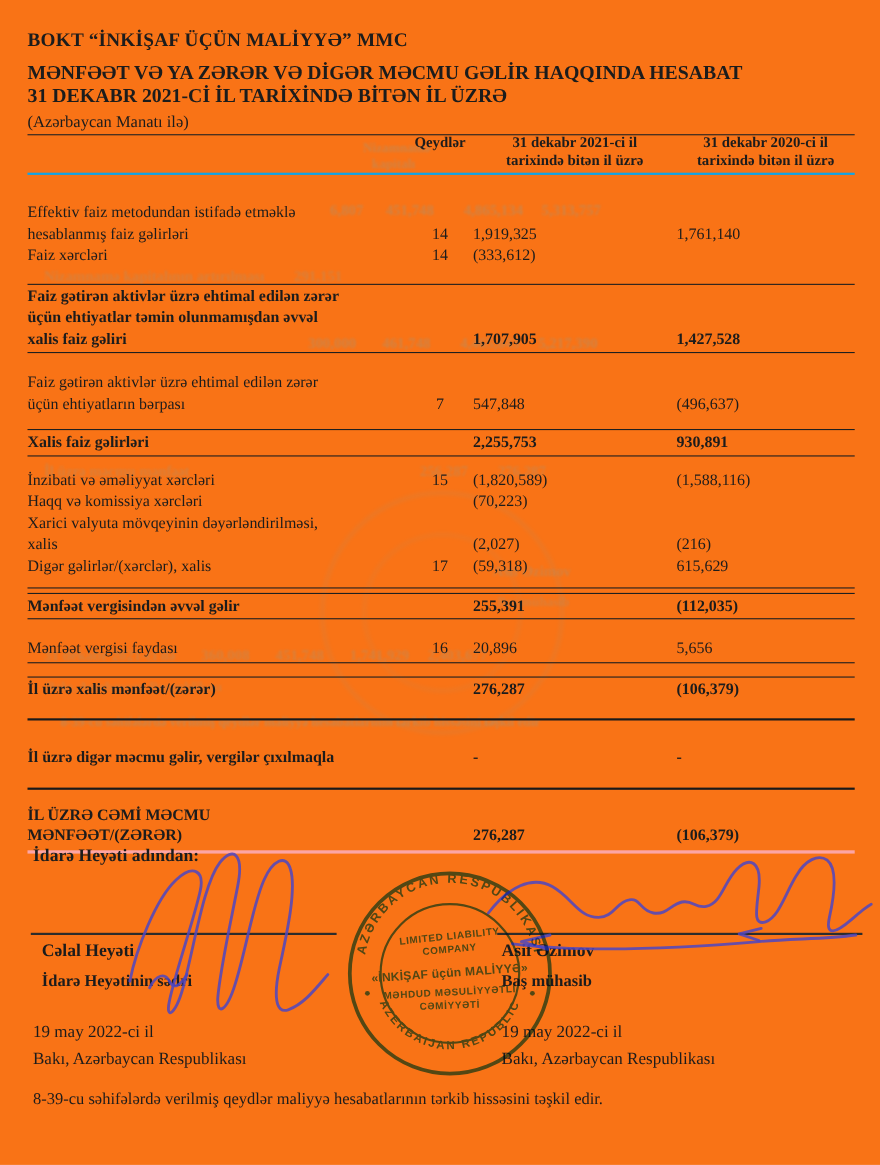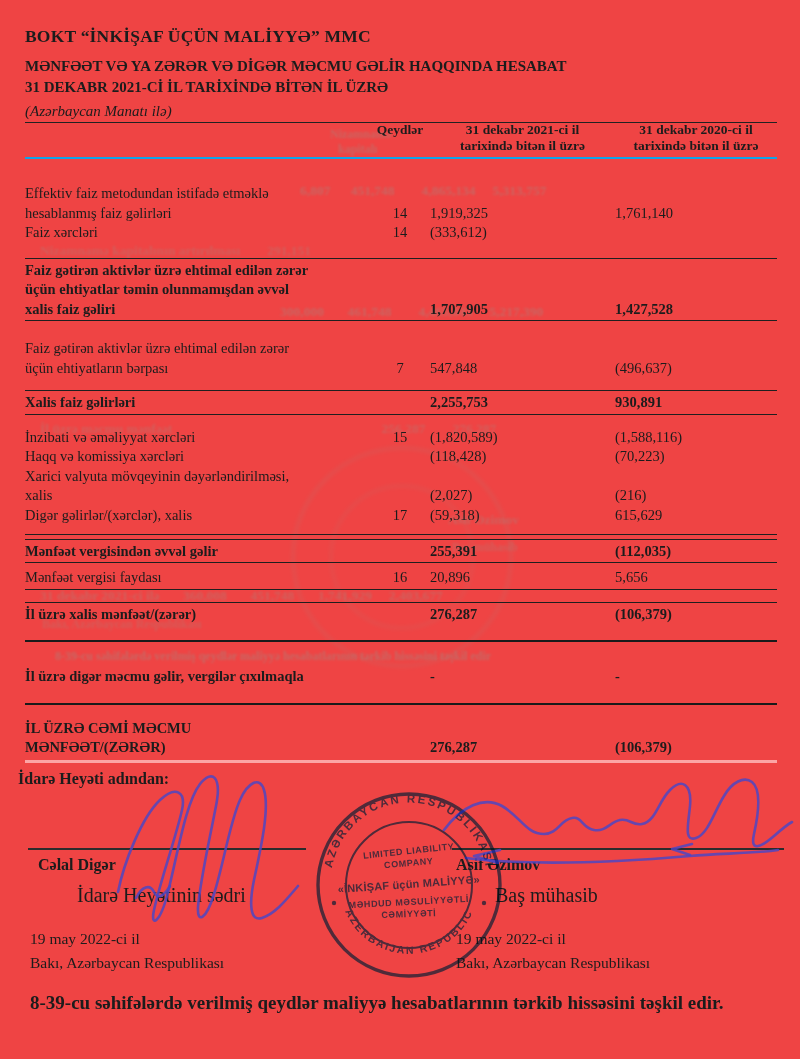--- a/index.html
+++ b/index.html
@@ -1,55 +1,55 @@
 <!DOCTYPE html>
 <html style="--stamp-blue: #2f86cd; --ink-blue: #4d47c2; --ghost-green: #87a096;"><head>
 <meta charset="utf-8">
 <style>
   html,body{margin:0;padding:0;}
   body{width:800px;height:1059px;background:#e8e8e6;}
   .page{
     position:relative;width:800px;height:1059px;overflow:hidden;
-    background:#ef4444;
+    background:#f97316;
     font-family:"Liberation Serif","DejaVu Serif",serif;
     color:#1c1c1c;
   }
   
   .hdr{position:absolute;top:26px;left:25px;width:752px;}
   .company{font-size:17.5px;font-weight:bold;letter-spacing:.2px;margin:0 0 9px 0;}
-  .title{font-size:15px;font-weight:bold;margin:0;line-height:21px;}
-  .currency{font-size:15px;font-style:italic;border-bottom:1.6px solid #222;
+  .title{font-size:18px;font-weight:bold;margin:0;line-height:21px;}
+  .currency{font-size:15px;border-bottom:1.6px solid #222;
     padding:3px 0 2px 0;margin-top:2px;width:100%;}
   
   .tbl{position:absolute;top:120px;left:25px;width:752px;font-size:14.5px;line-height:19.5px;}
   .grid{display:grid;grid-template-columns:345px 60px 185px 162px;align-items:end;}
   .thead{align-items:start;padding-top:2px;padding-bottom:3px;border-bottom:2px solid #0ea5e9;
     font-size:13.5px;font-weight:bold;line-height:16px;}
   .thead .ch{text-align:center;}
   .note{text-align:center;}
   .v{text-align:left;white-space:nowrap;}
   .v1{padding-right:9px;}
   .v2{padding-right:2px;}
   .bold{font-weight:bold;}
   .rt{border-top:1.5px solid #1f1f1f;padding-top:2px;}
   .rb{border-bottom:1.5px solid #1f1f1f;padding-bottom:1px;}
   .rb2{border-bottom:2.5px solid #1a1a1a;padding-bottom:16px;}
   .rb3{border-bottom:3px solid #fca5a5;padding-bottom:2px;}
   .prerule{border-top:1.5px solid #1f1f1f;height:0;margin:9px 0 3.5px 0;}
   .mt25{margin-top:25px;} .mt18{margin-top:18px;} .mt15{margin-top:15px;}
-  .mt13{margin-top:13px;} .mt12{margin-top:12px;} .mt17{margin-top:5px;}
+  .mt13{margin-top:13px;} .mt12{margin-top:12px;} .mt17{margin-top:18px;}
   .mt14{margin-top:14px;} .mtA{margin-top:25px;}
   
   .abs{position:absolute;}
   .sig-heading{font-size:16px;font-weight:bold;}
   .sig-line{height:0;border-top:2px solid #2c2c2c;}
   .sig-name{font-size:16px;font-weight:bold;}
-  .sig-title{font-size:20px;font-weight:normal;margin-left:39px;}
+  .sig-title{font-size:15px;font-weight:bold;}
   .sig-date,.sig-place{font-size:15.5px;}
-  .footer-note{font-size:19px;font-weight:bold;}
+  .footer-note{font-size:15px;}
   
   .sig-svg{position:absolute;pointer-events:none;}
   .sig-svg path{fill:none;stroke:var(--ink-blue,#4d47c2);stroke-width:2.6;
     stroke-linecap:round;stroke-linejoin:round;opacity:.85;}
   .stamp{position:absolute;left:314px;top:790px;width:190px;height:190px;
     opacity:.82;mix-blend-mode:multiply;pointer-events:none;}
   .stamp text{fill:var(--stamp-blue,#2e86cd);font-family:"Liberation Sans","DejaVu Sans",sans-serif;}
   .stamp .arc{font-size:11.5px;font-weight:bold;letter-spacing:2.2px;}
   .stamp .arcb{font-size:10.5px;font-weight:bold;letter-spacing:2px;}
   .stamp .inner{font-size:9px;font-weight:bold;letter-spacing:.6px;}
@@ -149,21 +149,20 @@
     <div class="grid mt13">
       <div>İnzibati və əməliyyat xərcləri</div>
       <div class="note">15</div>
       <div class="v v1">(1,820,589)</div>
       <div class="v v2">(1,588,116)</div>
     </div>
 
     <div class="grid">
       <div>Haqq və komissiya xərcləri</div>
       <div class="note"></div>
-      <div class="v v1">(118,428)</div>
       <div class="v v2">(70,223)</div>
     </div>
 
     <div class="grid">
       <div>
         <div>Xarici valyuta mövqeyinin dəyərləndirilməsi,</div>
         <div>xalis</div>
       </div>
       <div class="note"></div>
       <div class="v v1">(2,027)</div>
@@ -210,26 +209,26 @@
       <div>
         <div>İL ÜZRƏ CƏMİ MƏCMU</div>
         <div>MƏNFƏƏT/(ZƏRƏR)</div>
       </div>
       <div class="note"></div>
       <div class="v v1">276,287</div>
       <div class="v v2">(106,379)</div>
     </div>
   </div>
 
-  <div class="abs sig-heading" style="left:18px;top:770px;">İdarə Heyəti adından:</div>
+  <div class="abs sig-heading" style="left:30px;top:770px;">İdarə Heyəti adından:</div>
 
   <div class="abs sig-line" style="left:28px;top:848px;width:278px;"></div>
   <div class="abs sig-line" style="left:452px;top:848px;width:332px;"></div>
 
-  <div class="abs sig-name" style="left:38px;top:856px;">Cəlal Digər</div>
+  <div class="abs sig-name" style="left:38px;top:856px;">Cəlal Heyəti</div>
   <div class="abs sig-title" style="left:38px;top:884px;">İdarə Heyətinin sədri</div>
   <div class="abs sig-name" style="left:456px;top:856px;">Asif Əzimov</div>
   <div class="abs sig-title" style="left:456px;top:884px;">Baş mühasib</div>
 
   <div class="abs sig-date" style="left:30px;top:930px;">19 may 2022-ci il</div>
   <div class="abs sig-place" style="left:30px;top:954px;">Bakı, Azərbaycan Respublikası</div>
   <div class="abs sig-date" style="left:456px;top:930px;">19 may 2022-ci il</div>
   <div class="abs sig-place" style="left:456px;top:954px;">Bakı, Azərbaycan Respublikası</div>
 
   <svg class="sig-svg" style="left:112px;top:762px;" width="200" height="180" viewBox="0 0 200 180">

